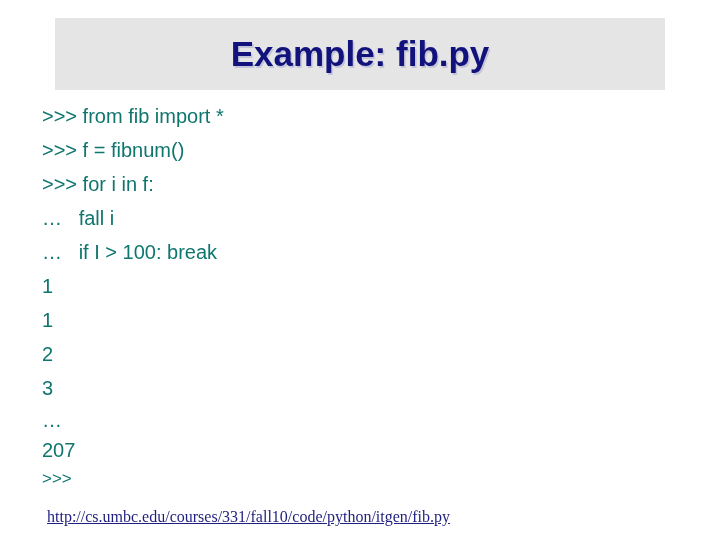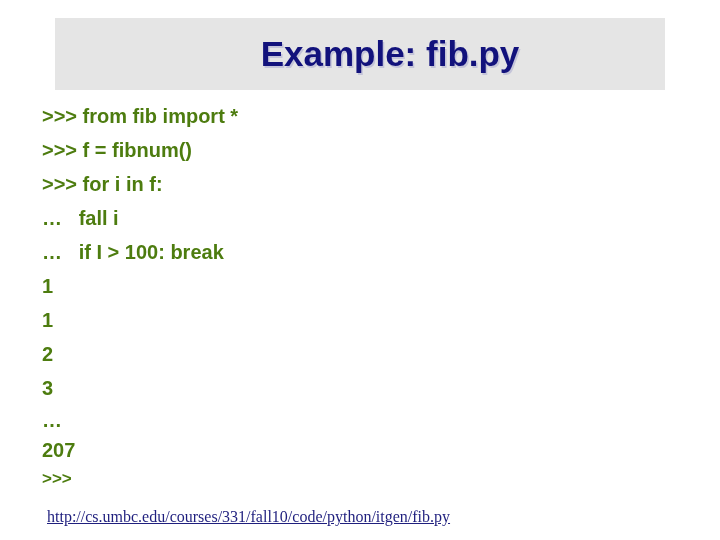--- a/index.html
+++ b/index.html
@@ -40,39 +40,37 @@
     display: flex;
     align-items: center;
     justify-content: center;
     font-family: "Liberation Sans", sans-serif;
     font-size: 35px;
     font-weight: bold;
     color: #12127c;
     letter-spacing: 0px;
     text-shadow: 1.5px 1.5px 0 rgba(190, 190, 215, 0.85);
     white-space: nowrap;
-    margin-left: 30px;
   }
 
   
   #code-block {
     position: absolute;
     left: 42px;
     top: 99px;
     width: 640px;
   }
 
   .code-line {
     font-family: "Liberation Sans", sans-serif;
     font-size: 20px;
     line-height: 34px;
-    color: #4d7c0f;
+    color: #0f766e;
     white-space: pre;
     height: 34px;
-    font-weight: bold;
   }
 
   .code-line.tight {
     line-height: 30px;
     height: 30px;
   }
 
   .code-line.prompt-tail {
     font-size: 17px;
     line-height: 27px;

